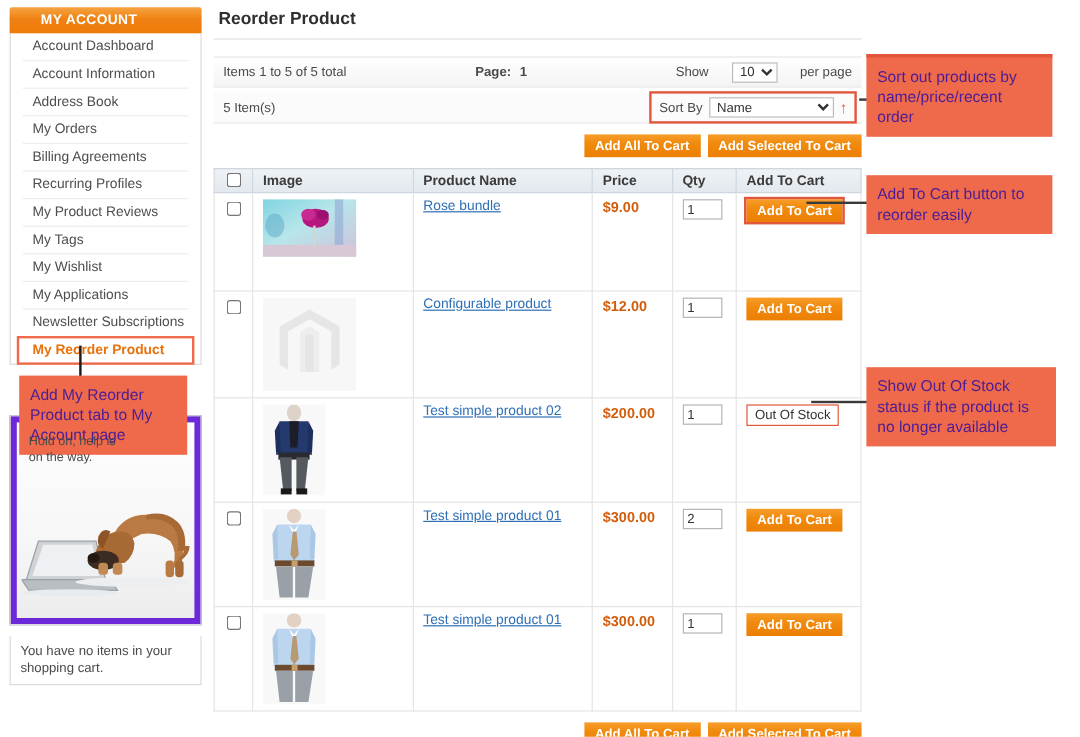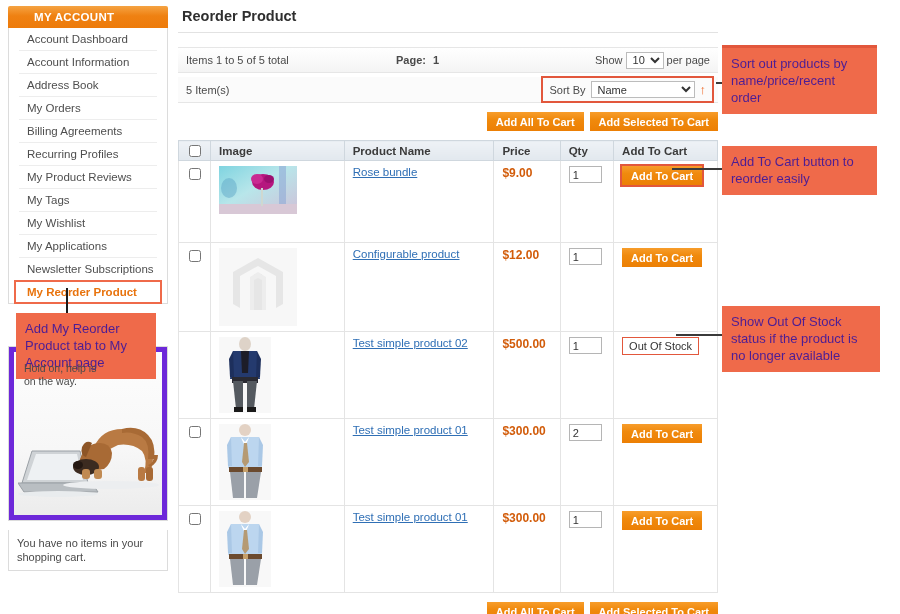--- a/index.html
+++ b/index.html
@@ -124,21 +124,21 @@
     display:flex; align-items:center;
     height: 26px;
     background: linear-gradient(to bottom,#ffffff,#f4f4f4);
     border-top:1px solid #e6e6e6;
     border-bottom:1px solid #e6e6e6;
     font-size:11px; color:#4a4a4a;
     padding: 0 8px;
   }
   .tb-amount { flex: 0 0 210px; }
   .tb-pages  { flex: 1; font-weight:bold; }
-  .tb-limit  { display:flex; align-items:center; gap:3px; }
+  .tb-limit  { display:flex; align-items:center; gap:19px; }
   .toolbar-sort {
     display:flex; align-items:center;
     height: 26px;
     background:#fbfbfb;
     border-bottom:1px solid #e6e6e6;
     font-size:11px; color:#4a4a4a;
     padding: 0 8px;
     margin-top: 4px;
   }
   .sort-left { flex:1; }
@@ -392,21 +392,21 @@
                 <path d="M14 14 L10 22 L11 40 L15 40 Z" fill="#1d2f5c"></path>
                 <path d="M38 14 L42 22 L41 40 L37 40 Z" fill="#1d2f5c"></path>
                 <rect x="13" y="40" width="26" height="6" fill="#2a2a32"></rect>
                 <path d="M14 44 L24 44 L24 72 L17 72 Z" fill="#555a60"></path>
                 <path d="M28 44 L38 44 L35 72 L28 72 Z" fill="#555a60"></path>
                 <rect x="15" y="70" width="9" height="5" fill="#1a1a1a"></rect>
                 <rect x="28" y="70" width="9" height="5" fill="#1a1a1a"></rect>
               </svg>
             </td>
             <td class="col-name p-name"><a href="#">Test simple product 02</a></td>
-            <td class="col-price"><span class="p-price">$500.00</span></td>
+            <td class="col-price"><span class="p-price">$200.00</span></td>
             <td class="col-qty"><input type="text" class="qty" value="1" style=""></td>
             <td class="col-cart"><span class="oos">Out Of Stock</span></td>
           </tr>
           <tr>
             <td class="col-chk"><input type="checkbox" class="chk" style=""></td>
             <td class="col-img">
               <svg class="thumb" width="52" height="76" viewBox="0 0 52 76">
                 <rect width="52" height="76" fill="#f8f8f8"></rect>
                 <ellipse cx="26" cy="6" rx="6" ry="6" fill="#e3d2c4"></ellipse>
                 <path d="M12 13 L40 13 L43 44 L9 44 Z" fill="#bcd6ef"></path>

